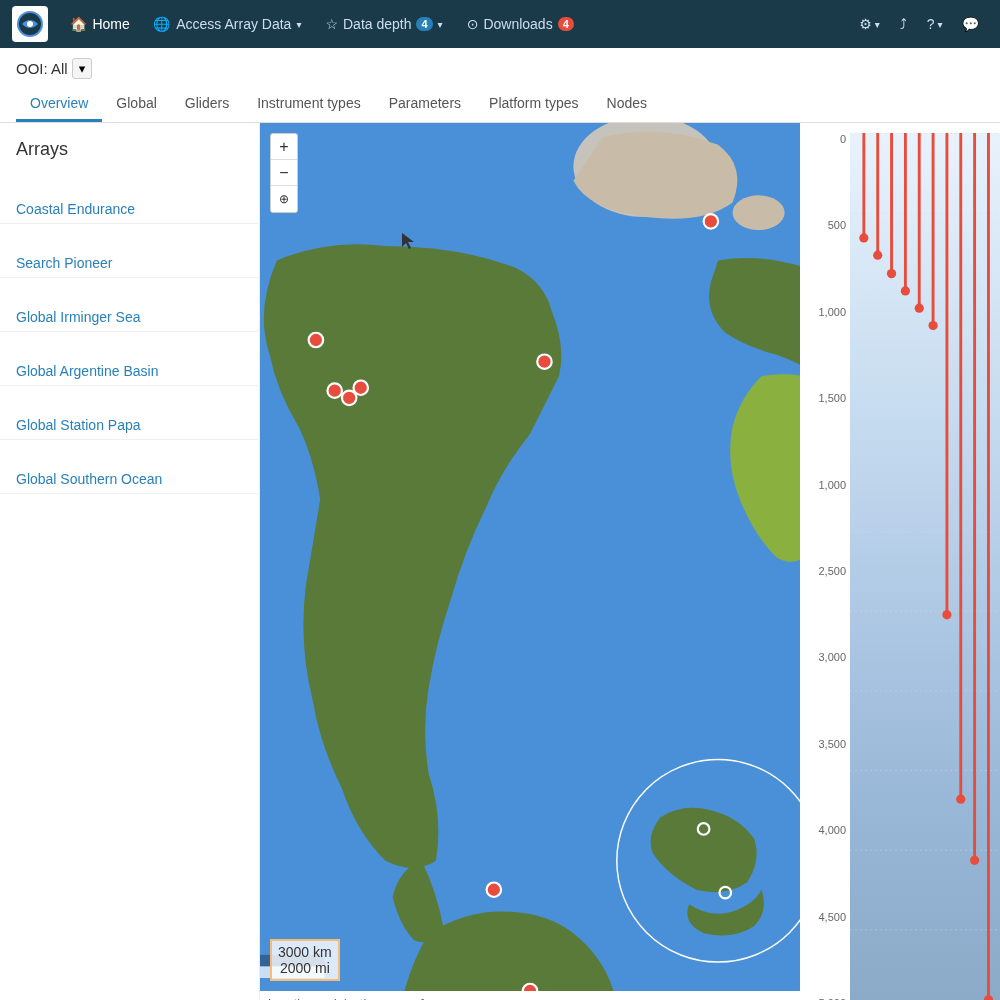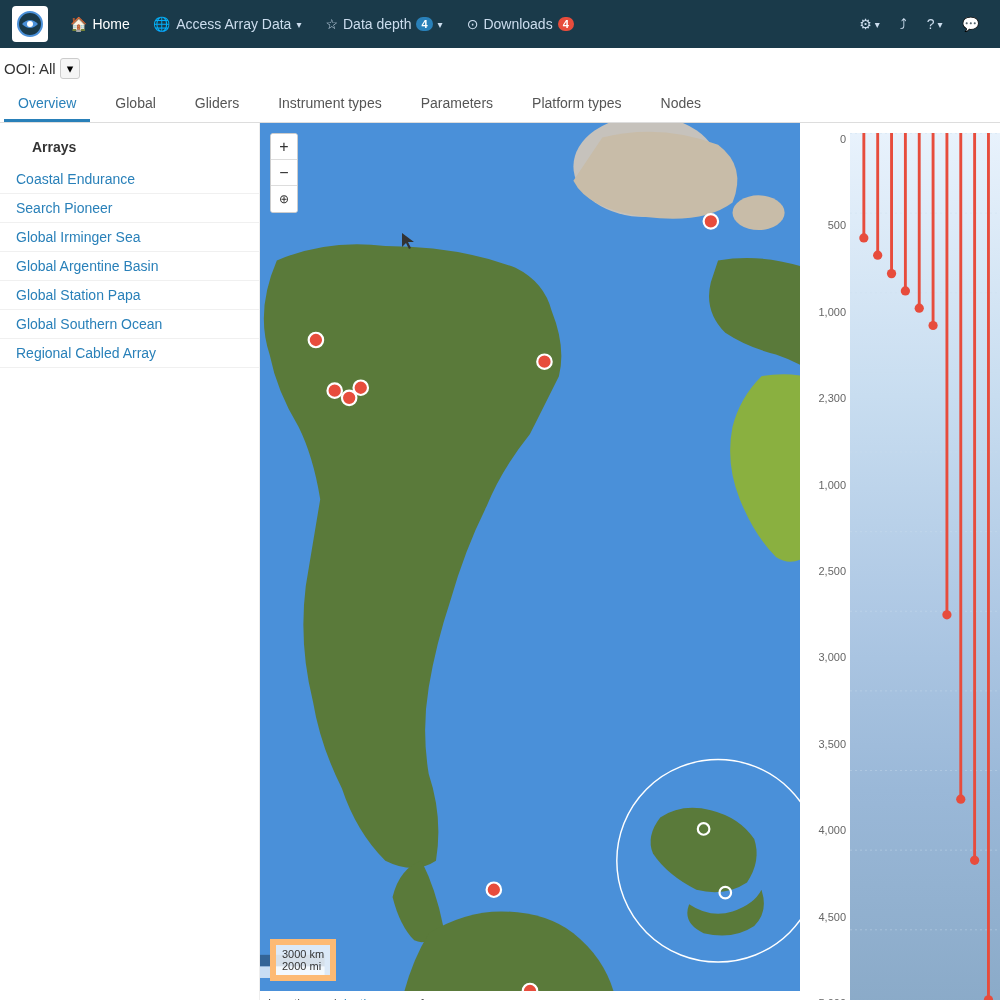--- a/index.html
+++ b/index.html
@@ -49,38 +49,38 @@
       padding: 1px 5px;
       font-size: 11px;
       font-weight: bold;
     }
     .badge-blue {
       background: #2980b9;
     }
 
     
     .subheader {
-      padding: 10px 4px 0;
+      padding: 10px 16px 0;
       border-bottom: 1px solid #ddd;
     }
     .ooi-selector {
       display: flex; align-items: center; gap: 4px;
       font-size: 15px; font-weight: 500;
       margin-bottom: 8px;
     }
     .ooi-selector .dropdown-btn {
       background: #f5f5f5;
       border: 1px solid #ccc;
       border-radius: 3px;
       padding: 2px 6px;
       cursor: pointer;
       font-size: 13px;
     }
     .tabs {
-      display: flex; gap: 11px;
+      display: flex; gap: 0;
     }
     .tab {
       padding: 8px 14px;
       cursor: pointer;
       font-size: 14px;
       color: #555;
       border-bottom: 3px solid transparent;
     }
     .tab.active {
       color: #2980b9;
@@ -95,31 +95,32 @@
     }
 
     
     .sidebar {
       width: 260px;
       flex-shrink: 0;
       padding: 16px 0;
       border-right: 1px solid #eee;
     }
     .sidebar-title {
-      font-size: 14px;
-      font-weight: 700;
+      font-size: 18px;
+      font-weight: 400;
       color: #333;
-      padding: 0 32px 10px;
+      padding: 0 16px 10px;
     }
     .sidebar-item {
       padding: 6px 16px;
       color: #2980b9;
       cursor: pointer;
       font-size: 14px;
       border-bottom: 1px solid #f0f0f0;
+      margin-top: 25px;
     }
 
     
     .map-area {
       flex: 1;
       position: relative;
       overflow: hidden;
     }
     .map-container {
       width: 100%;
@@ -161,23 +162,24 @@
       width: 100%; height: 100%;
       position: absolute; top: 0; left: 0;
     }
 
     
     .scale-bar {
       position: absolute;
       bottom: 10px; left: 10px;
       background: rgba(255,255,255,0.8);
       padding: 3px 6px;
-      font-size: 11px;
+      font-size: 14px;
       color: #333;
-      border: 6px solid #fdba74;
+      border: 2px solid #fdba74;
+      text-align: center;
     }
 
     
     .depth-chart {
       width: 200px;
       flex-shrink: 0;
       position: relative;
       padding: 0;
       background: #fff;
     }
@@ -272,21 +274,20 @@
 <div class="main-content">
 
   <aside class="sidebar">
     <div class="sidebar-title">Arrays</div>
     <div class="sidebar-item">Coastal Endurance</div>
     <div class="sidebar-item">Search Pioneer</div>
     <div class="sidebar-item">Global Irminger Sea</div>
     <div class="sidebar-item">Global Argentine Basin</div>
     <div class="sidebar-item">Global Station Papa</div>
     <div class="sidebar-item">Global Southern Ocean</div>
-    <div class="sidebar-item">Regional Cabled Array</div>
   </aside>
 
   <div class="map-area">
     <div class="map-container">
 
       <svg class="map-svg" viewBox="0 0 460 600" preserveAspectRatio="xMidYMid slice" xmlns="http://www.w3.org/2000/svg">
 
         <rect width="460" height="600" fill="#4a90d9"></rect>
 
         <ellipse cx="310" cy="30" rx="50" ry="35" fill="#d4c8b8" opacity="0.9"></ellipse>
@@ -352,21 +353,21 @@
       Location and <span style="color:#2980b9;">depth ranges</span> of arrays
     </div>
   </div>
 
   <div class="depth-chart">
     <div class="depth-chart-inner">
       <div class="depth-axis">
         <span>0</span>
         <span>500</span>
         <span>1,000</span>
-        <span>2,300</span>
+        <span>1,500</span>
         <span>1,000</span>
         <span>2,500</span>
         <span>3,000</span>
         <span>3,500</span>
         <span>4,000</span>
         <span>4,500</span>
         <span>5,000</span>
       </div>
       <div style="flex:1; position:relative; margin: 10px 0;">
 

